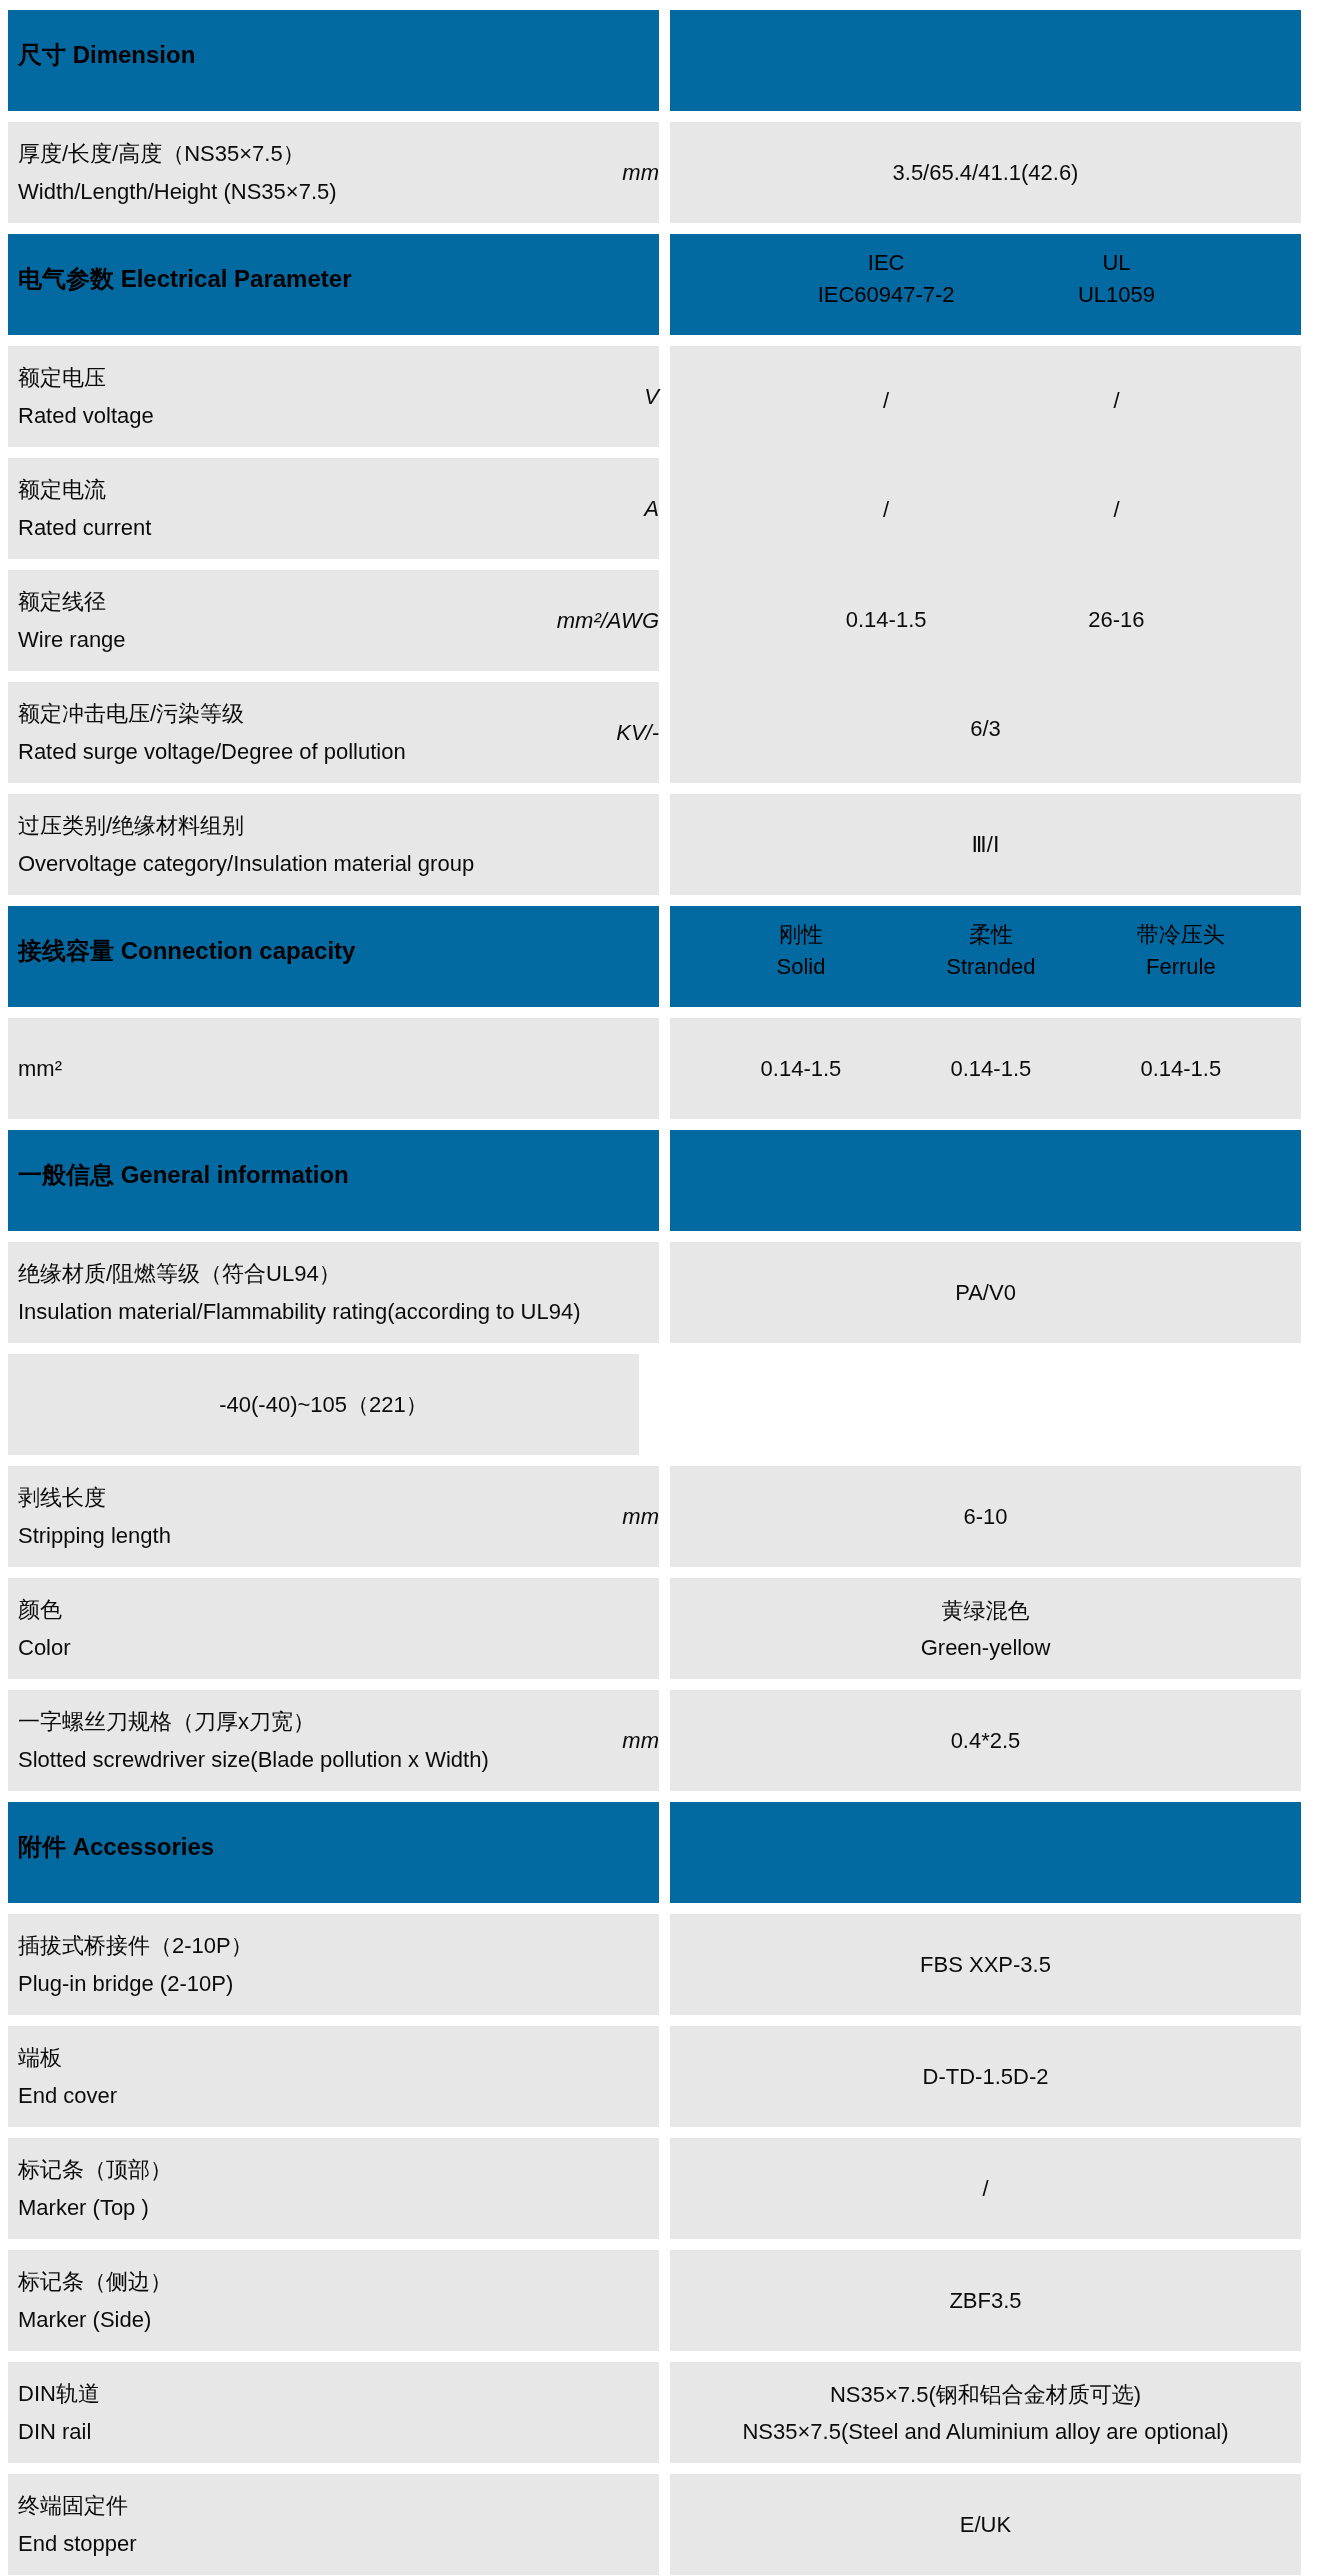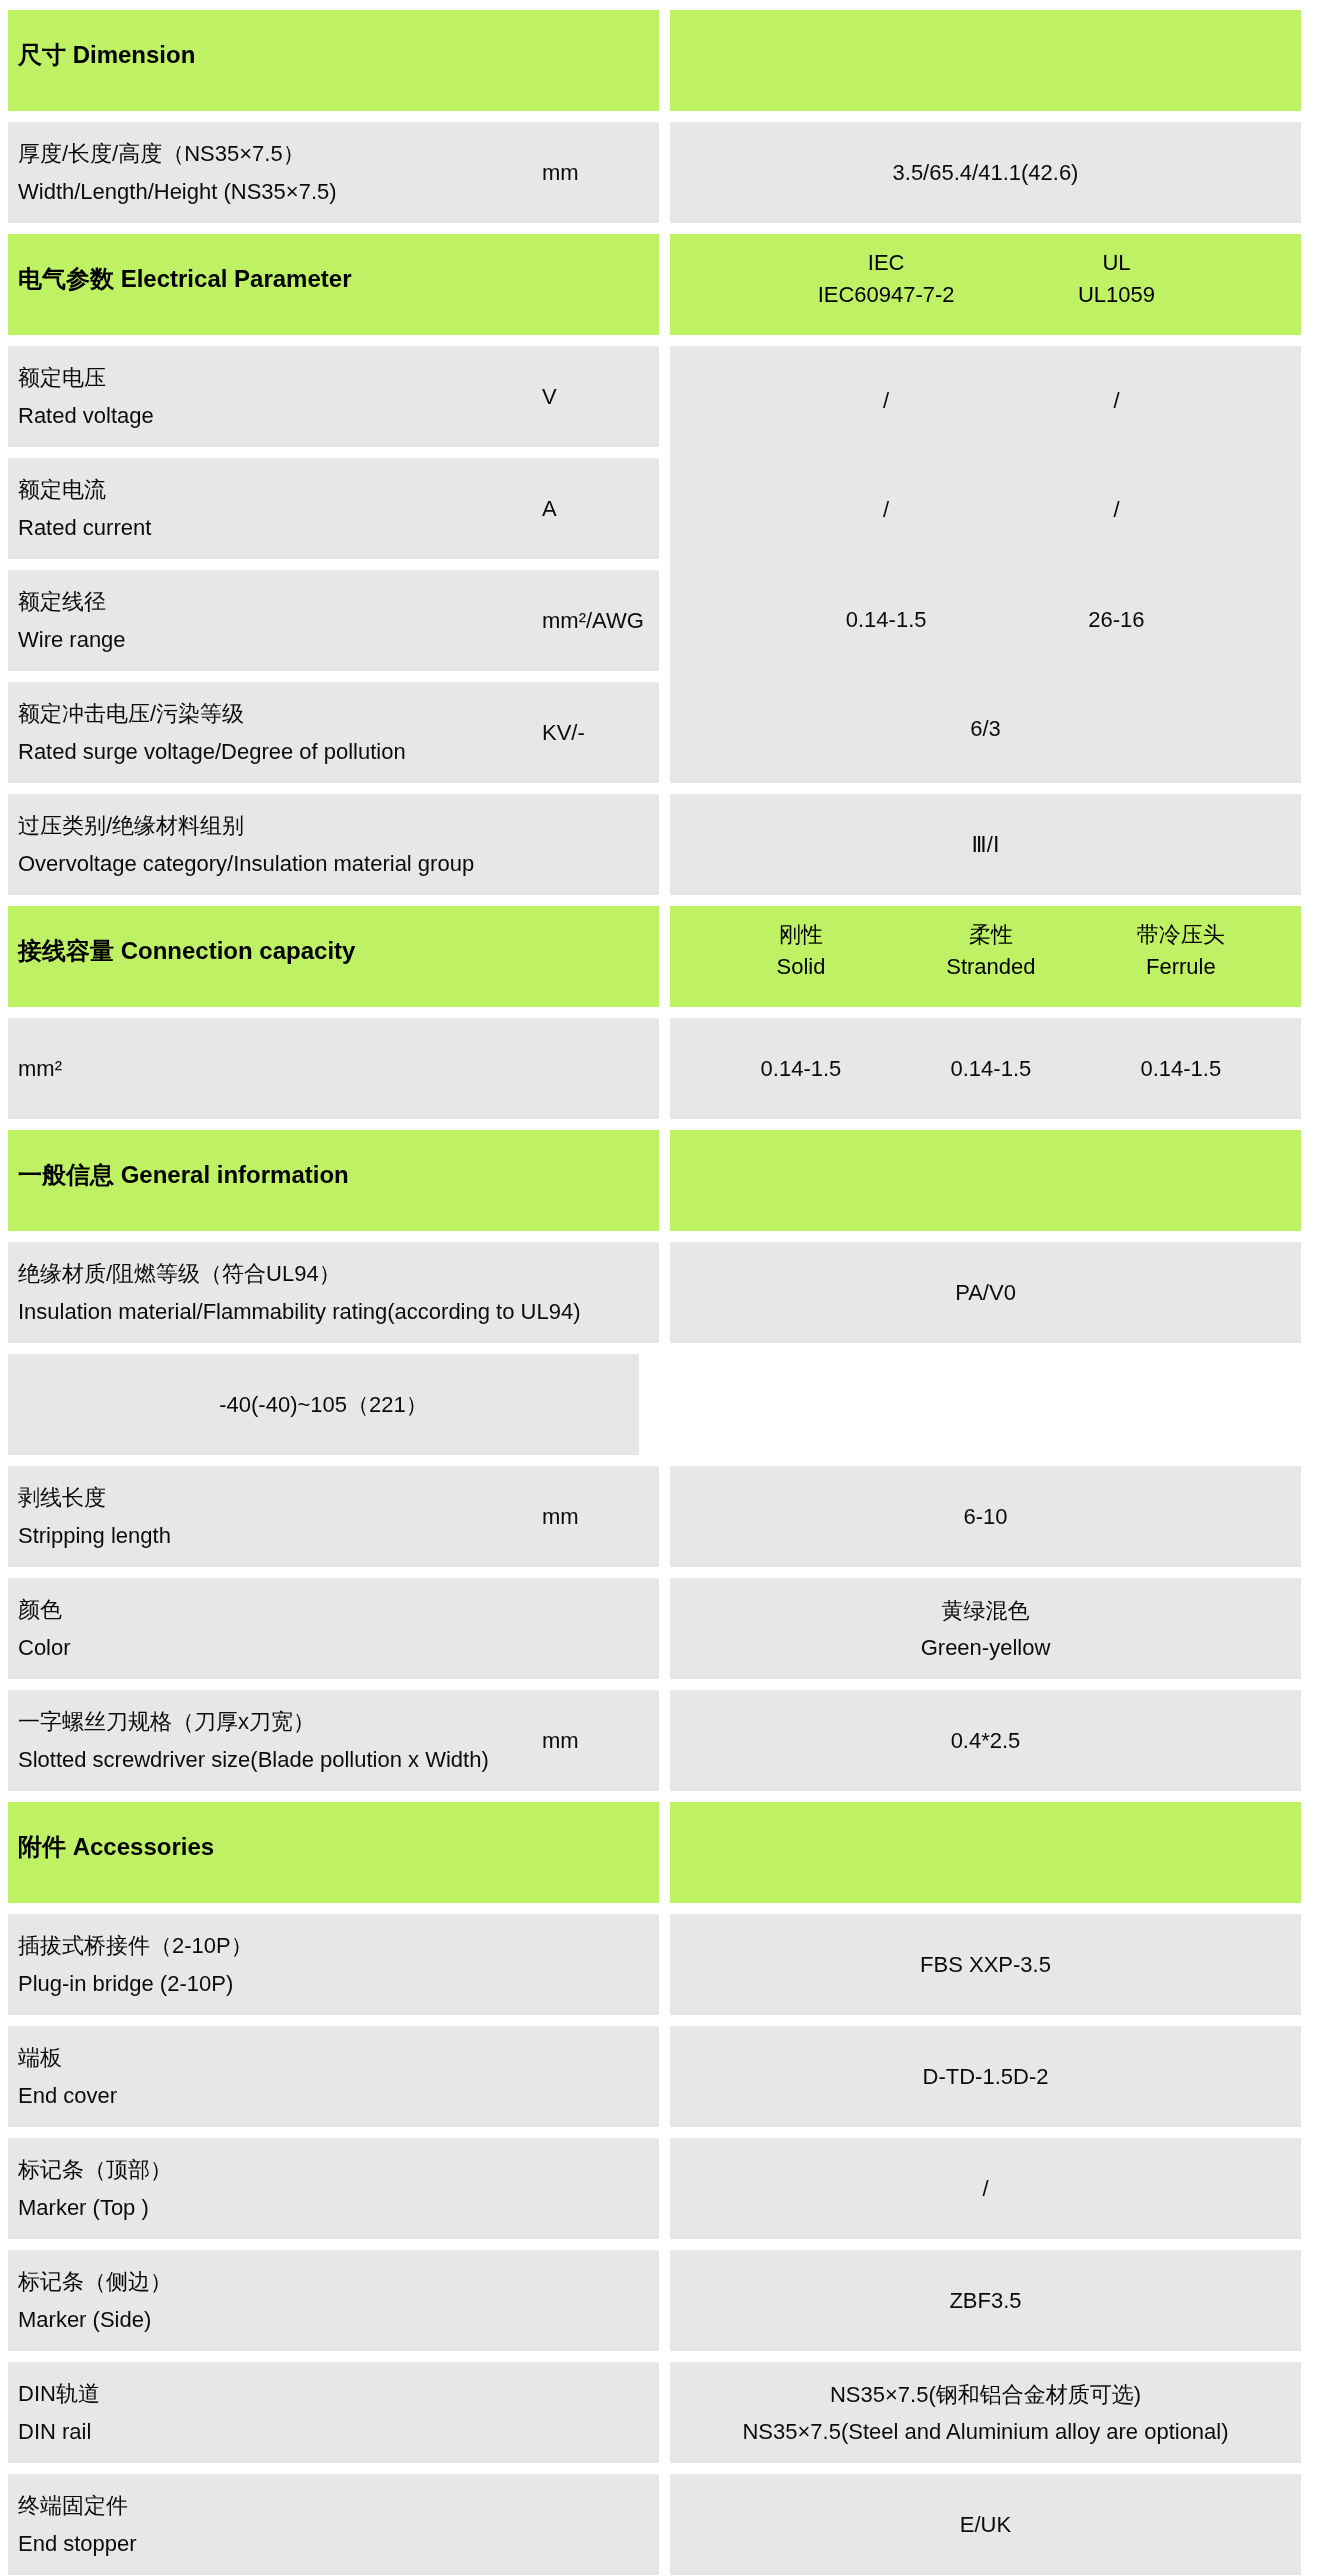--- a/index.html
+++ b/index.html
@@ -12,28 +12,28 @@
   .row{display:flex;margin-bottom:11px;}
   .cell{box-sizing:border-box;}
   .cell-left{
     width:651px;min-height:101px;background:#e8e7e8;
     display:flex;align-items:center;padding-left:10px;margin-right:11px;
   }
   .cell-right{
     width:631px;min-height:101px;background:#e8e7e8;
     display:flex;align-items:center;justify-content:center;text-align:center;
   }
-  .hdr{background:#bef264;}
+  .hdr{background:#0369a1;}
   .hdr.cell-left{padding-bottom:12px;}
   .hdr.cell-right{padding-bottom:12px;}
   .hdr-title{font-size:24px;font-weight:bold;color:#000;}
   .label{flex:1;font-size:22px;line-height:38px;}
   .unit{
-    width:117px;flex-shrink:0;text-align:left;
-    font-size:22px;line-height:30px;
+    width:117px;flex-shrink:0;text-align:right;
+    font-size:22px;line-height:30px;font-style:italic;
   }
   .value{font-size:22px;line-height:37px;}
   .cols2{display:flex;width:100%;box-sizing:border-box;padding-left:16%;padding-right:11%;}
   .cols2 > div{flex:1;text-align:center;}
   .cols3{display:flex;width:100%;box-sizing:border-box;padding-right:4%;padding-left:36px;}
   .cols3 > div{flex:1;text-align:center;}
   .hline{font-size:22px;line-height:32px;color:#000;}
   
   .merge-group{display:flex;margin-bottom:11px;}
   .merge-left{width:651px;margin-right:11px;display:flex;flex-direction:column;}

